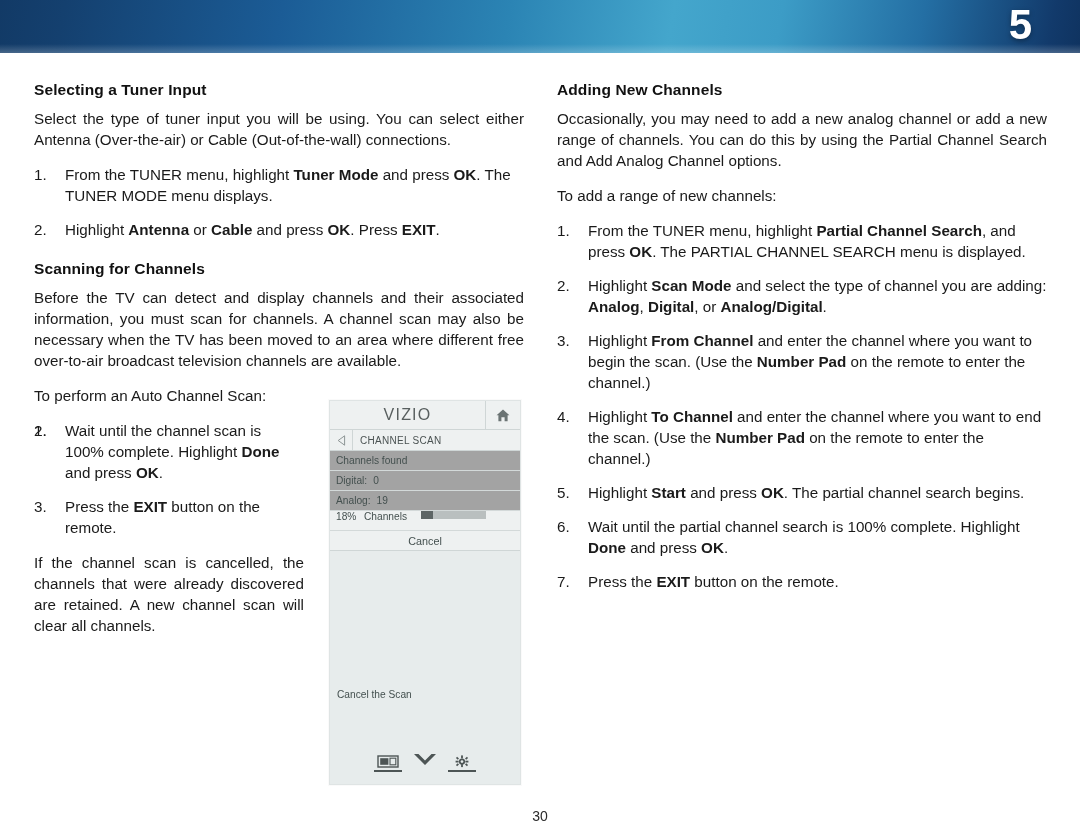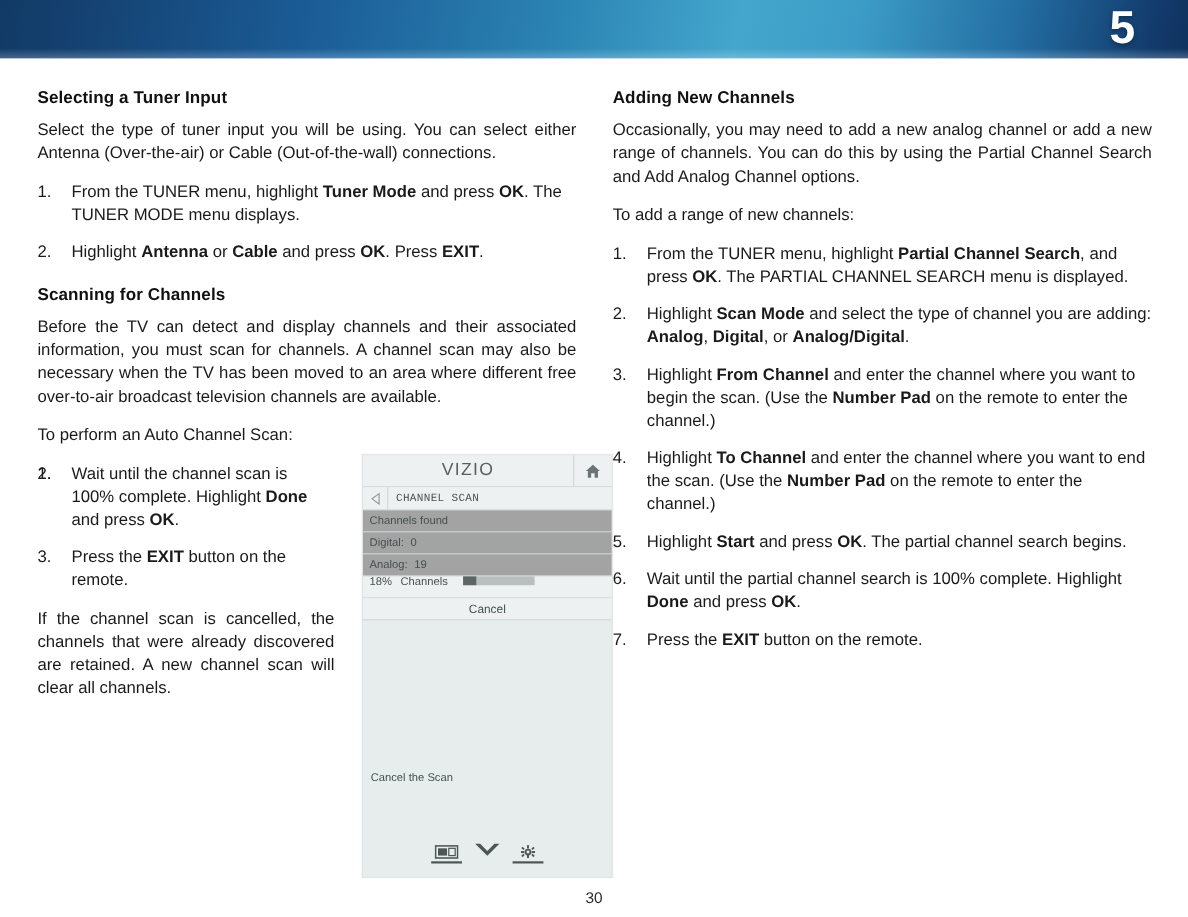--- a/index.html
+++ b/index.html
@@ -105,22 +105,22 @@
     font-size: 15.2px;
   }
   b { font-weight: bold; }
 
   .narrow { width: 270px; }
 
   
   .osd {
     position: absolute;
     left: 329px;
-    top: 360px;
-    width: 228px;
+    top: 347px;
+    width: 192px;
     height: 385px;
     background: #e7ecec;
     border: 1px solid #dfe4e4;
     box-shadow: 0 0 0 1px rgba(0,0,0,0.02);
     font-size: 10.5px;
     color: #3d4646;
     box-sizing: border-box;
   }
   .osd-topbar {
     display: flex;
@@ -158,21 +158,20 @@
     align-items: center;
     justify-content: center;
     border-right: 1px solid #cfd6d6;
     height: 100%;
   }
   .osd-crumb-label {
     padding-left: 7px;
     font-size: 10px;
     letter-spacing: 0.3px;
     color: #4a5252;
-    font-family: Liberation Mono, monospace;
   }
   .osd-row {
     height: 19px;
     display: flex;
     align-items: center;
     padding-left: 6px;
     border-bottom: 1px solid #d3d9d9;
     background: #a3a3a3;
     font-size: 10.2px;
     color: #44504f;

